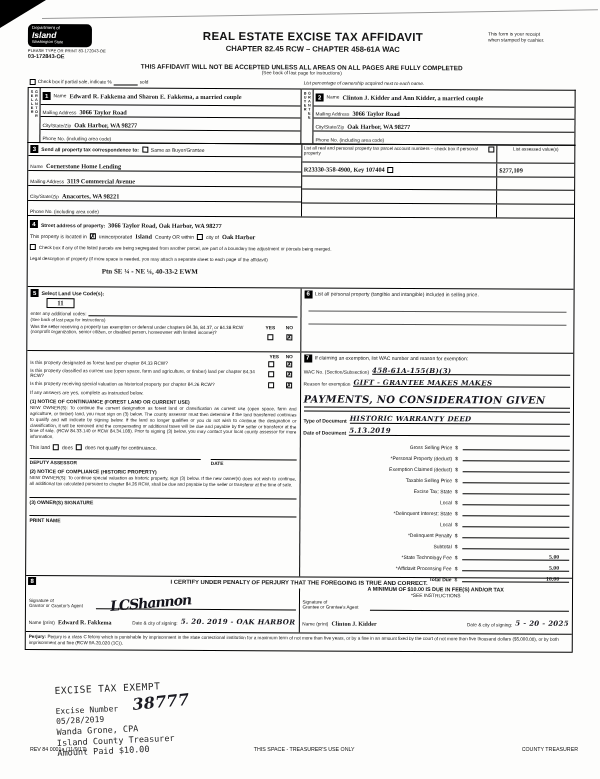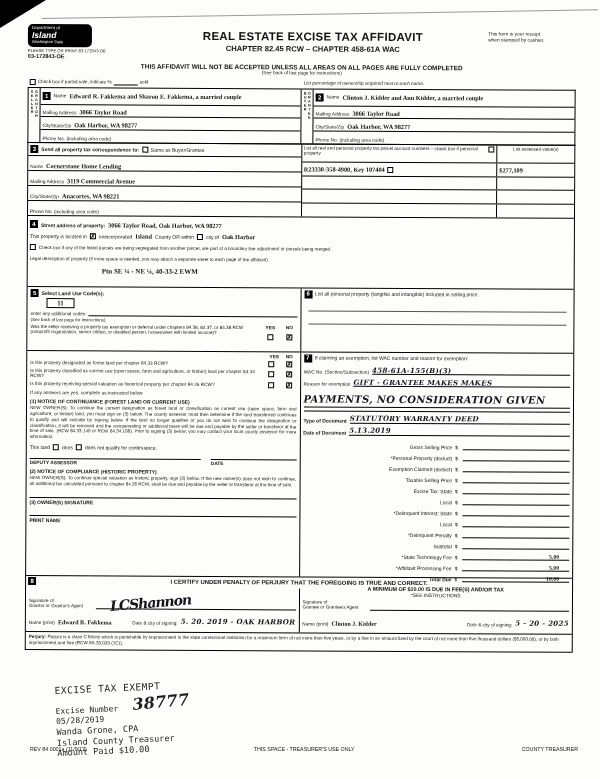--- a/index.html
+++ b/index.html
@@ -442,21 +442,21 @@
         </div>
         <div class="wacline">
           <span>Reason for exemption</span>
           <span class="uline"><span class="hw">GIFT - GRANTEE MAKES MAKES</span></span>
         </div>
         <div class="reason2">
           <span class="hw">PAYMENTS, NO CONSIDERATION GIVEN</span>
         </div>
         <div class="typerow">
           <span style="font-weight:bold">Type of Document</span>
-          <span class="uline"><span class="hw">STATUTORY WARRANTY DEED</span></span>
+          <span class="uline"><span class="hw">HISTORIC WARRANTY DEED</span></span>
         </div>
         <div class="daterow">
           <span style="font-weight:bold">Date of Document</span>
           <span class="uline"><span class="hw">5.13.2019</span></span>
         </div>
         <div class="fees">
           <div class="fee-row">
               <span class="fee-label">Gross Selling Price</span>
               <span class="fee-dollar">$</span>
               <span class="fee-line"><span class="fee-value"></span></span>

